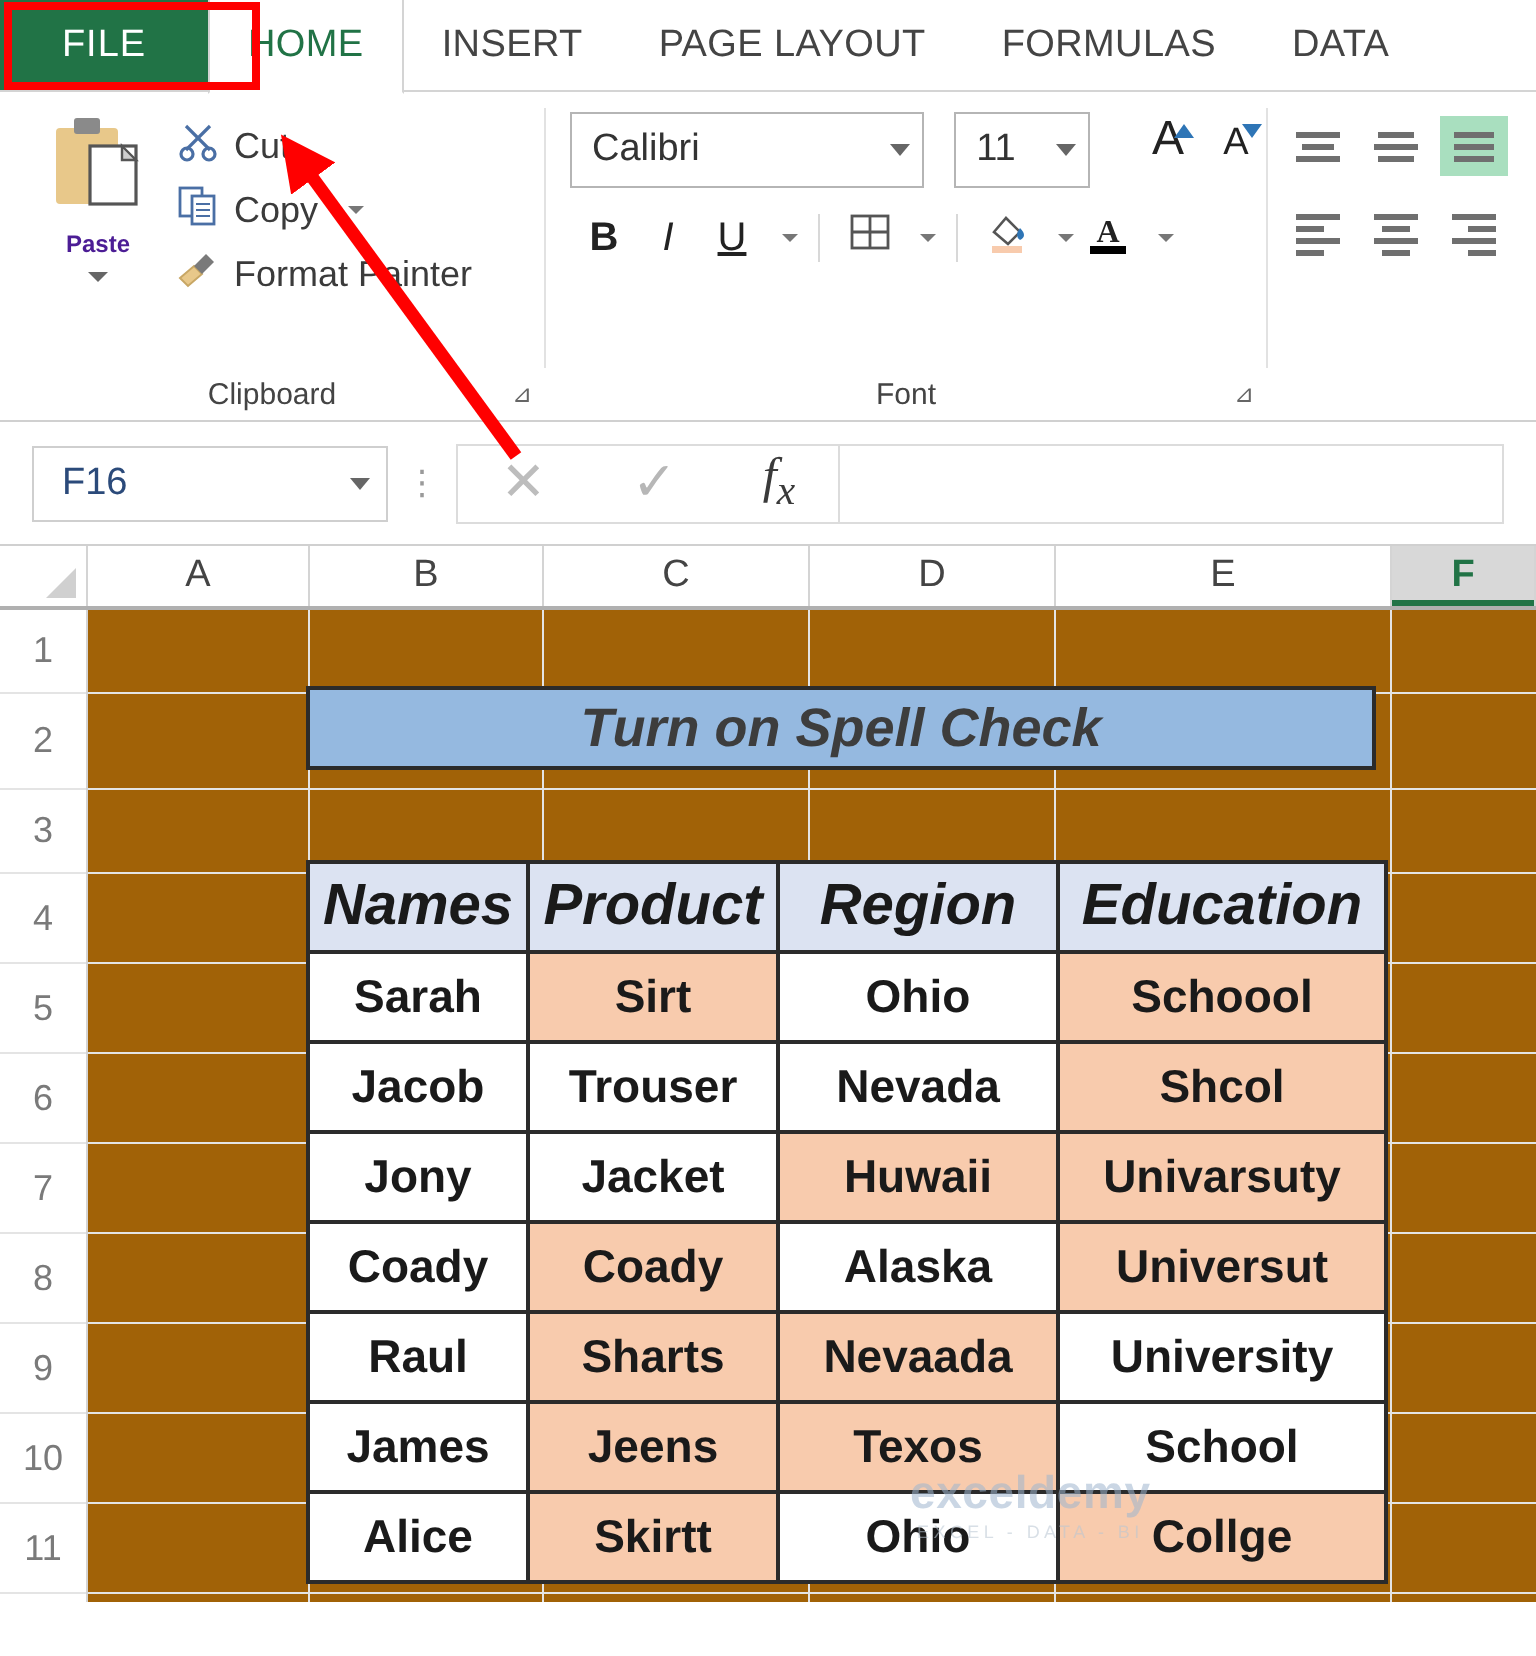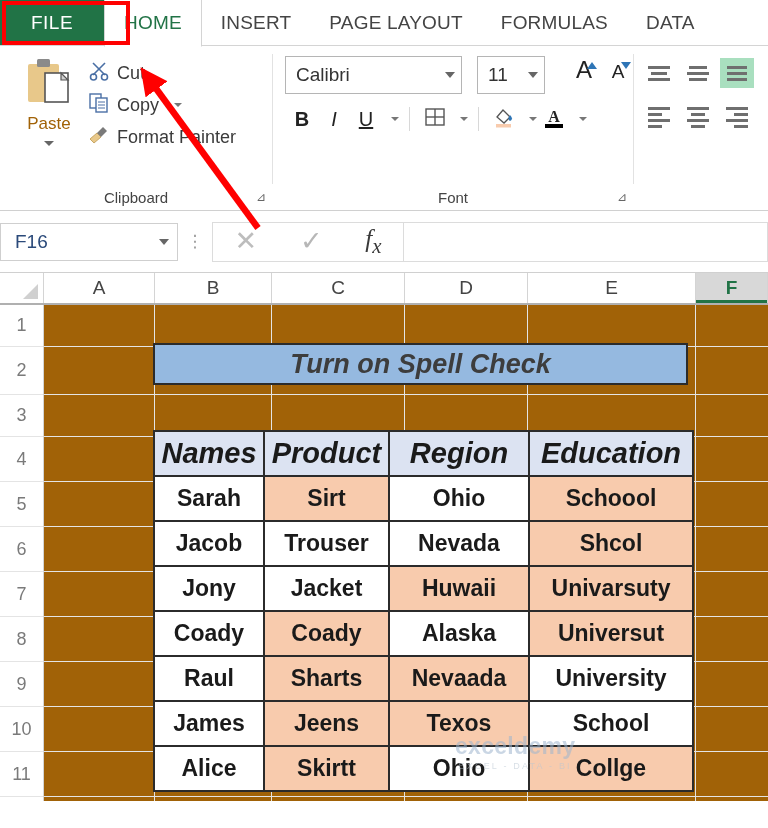--- a/index.html
+++ b/index.html
@@ -79,21 +79,21 @@
   }
 
   
   .clipboard { width: 272px; }
   .clipboard-inner { display: flex; padding-left: 10px; }
   .paste-btn {
     width: 78px;
     display: flex; flex-direction: column; align-items: center;
     padding-top: 4px;
   }
-  .paste-label { font-size: 17px; color: #a16207; margin-top: 2px; }
+  .paste-label { font-size: 12px; color: #4c1d95; margin-top: 2px; font-weight: bold; }
   .caret-dn {
     width: 0; height: 0;
     border-left: 5px solid transparent;
     border-right: 5px solid transparent;
     border-top: 5px solid #666;
     margin-top: 7px;
   }
   .cb-cmds { display: flex; flex-direction: column; gap: 6px; padding-top: 8px; }
   .cb-cmd { display: flex; align-items: center; gap: 7px; height: 26px; }
   .cb-cmd .lbl { font-size: 18px; color: #3b3b3b; }
@@ -166,21 +166,21 @@
     border: 4px solid #ff0000;
     z-index: 51;
   }
 
   
   .fbar {
     height: 62px;
     display: flex; align-items: center;
     border-bottom: 1px solid #d0d0d0;
     background: #fff;
-    padding: 0 0;
+    padding: 0 16px;
   }
   .namebox {
     width: 178px; height: 38px;
     border: 1px solid #cfcfcf;
     background: #fff;
     display: flex; align-items: center;
     padding: 0 8px 0 14px;
     font-size: 19px; color: #2b4a7a;
   }
   .namebox .val { flex: 1; }

